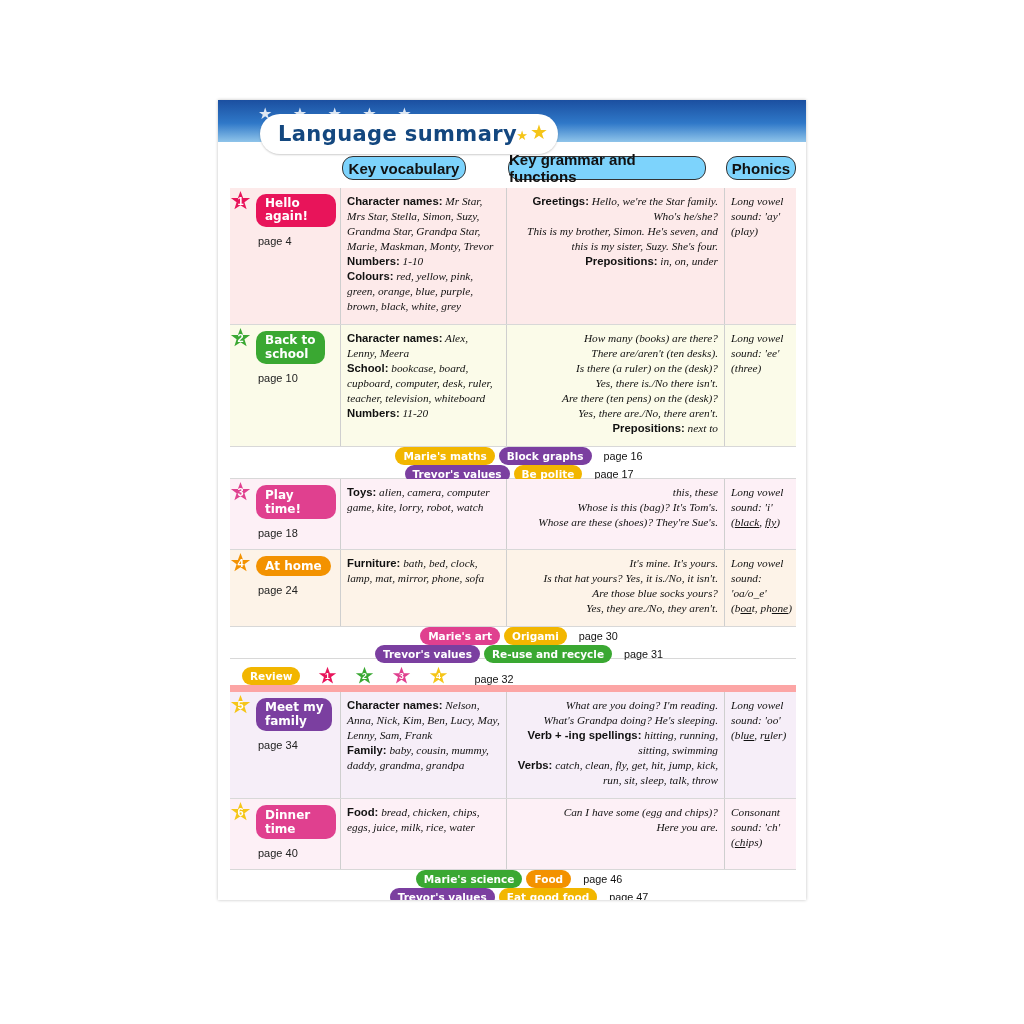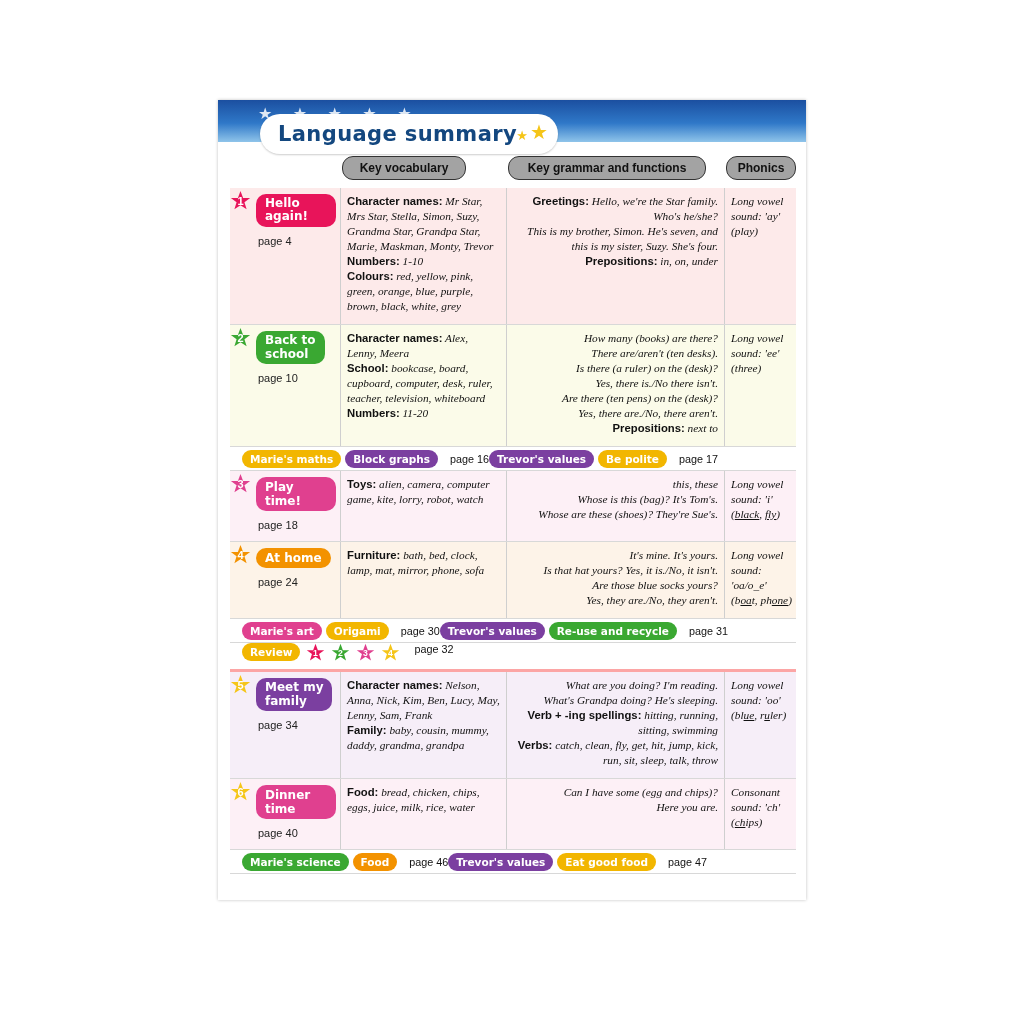--- a/index.html
+++ b/index.html
@@ -6,21 +6,21 @@
   body{width:1024px;height:1024px;font-family:"Liberation Sans",sans-serif;overflow:hidden;}
   .page{position:absolute;left:218px;top:100px;width:588px;height:800px;background:#ffffff;box-shadow:0 0 3px rgba(0,0,0,.25);overflow:hidden;}
   .topbar{position:absolute;left:0;top:0;width:100%;height:42px;background:linear-gradient(180deg,#1b4fa0 0%,#2f78c8 55%,#8fc4ea 100%);}
   .topbar .stars{position:absolute;left:40px;top:4px;color:#fff;font-size:16px;letter-spacing:8px;opacity:.85;}
   .titlewrap{position:absolute;left:42px;top:14px;width:280px;height:40px;background:#ffffff;border-radius:20px;display:flex;align-items:center;padding-left:18px;box-shadow:0 1px 2px rgba(0,0,0,.2);}
   .title{font-family:"DejaVu Sans",sans-serif;font-size:21px;color:#13477f;font-weight:700;letter-spacing:.4px;}
   .titlestar{position:absolute;right:10px;top:6px;color:#f5c518;font-size:20px;}
   .titlestar2{position:absolute;right:30px;top:14px;color:#f5c518;font-size:13px;}
 
   .headrow{position:absolute;left:0;top:56px;width:100%;height:28px;}
-  .hdr{position:absolute;height:22px;border:1.4px solid #333;border-radius:11px;background:#a3a3a3;display:flex;align-items:center;justify-content:center;font-size:12px;color:#111;font-weight:600;}
+  .hdr{position:absolute;height:22px;border:1.4px solid #333;border-radius:11px;background:#7dd3fc;display:flex;align-items:center;justify-content:center;font-size:15px;color:#111;font-weight:600;}
   .hdr.kv{left:124px;width:122px;}
   .hdr.kg{left:290px;width:196px;}
   .hdr.ph{left:508px;width:68px;}
 
   .grid{position:absolute;left:12px;top:88px;width:566px;}
   .row{position:relative;display:flex;width:100%;border-bottom:1px solid #d8d8d8;}
   .c-unit{width:110px;position:relative;padding:6px 4px 10px 4px;box-sizing:border-box;}
   .c-vocab{width:166px;box-sizing:border-box;padding:6px 6px 10px 6px;border-left:1px solid #cfcfcf;}
   .c-gram{width:218px;box-sizing:border-box;padding:6px 6px 10px 8px;border-left:1px solid #cfcfcf;text-align:right;}
   .c-phon{width:72px;box-sizing:border-box;padding:6px 4px 10px 6px;border-left:1px solid #cfcfcf;}
@@ -28,26 +28,26 @@
   .num{position:absolute;left:2px;top:4px;width:17px;height:17px;color:#fff;font-size:11px;font-weight:700;display:flex;align-items:center;justify-content:center;}
   .star{position:absolute;left:0px;top:2px;width:21px;height:21px;}
   .pill{display:inline-block;margin-left:22px;color:#fff;font-size:12px;font-weight:700;border-radius:10px;padding:3px 9px;font-family:"DejaVu Sans",sans-serif;}
   .pill.two{line-height:1.12;padding:3px 9px;}
   .pg{margin-left:24px;margin-top:8px;font-size:11px;color:#222;font-style:normal;}
 
   .txt{font-size:11.3px;line-height:1.33;color:#111;font-style:italic;font-family:"Liberation Serif",serif;}
   .txt b{font-style:normal;font-weight:700;font-family:"Liberation Sans",sans-serif;}
   .txt .u{text-decoration:underline;}
 
-  .band{position:relative;display:flex;align-items:center;height:24px;border-bottom:1px solid #d8d8d8;padding-left:12px;box-sizing:border-box;}
+  .band{position:relative;display:flex;align-items:center;height:32px;border-bottom:1px solid #d8d8d8;padding-left:12px;box-sizing:border-box;flex-direction:column;}
   .tag{display:inline-block;color:#fff;font-size:10.5px;font-weight:700;border-radius:9px;padding:3px 8px;font-family:"DejaVu Sans",sans-serif;}
   .bandpg{font-size:10.8px;color:#111;margin-left:8px;}
   .band .grp{display:flex;align-items:center;gap:4px;}
   .band .grp.second{}
-  .reviewrow{display:flex;align-items:flex-start;gap:6px;height:26px;padding-left:12px;border-bottom:3px solid #fca5a5;}
+  .reviewrow{display:flex;align-items:flex-end;gap:18px;height:26px;padding-left:12px;border-bottom:7px solid #fca5a5;}
   .rstar{width:19px;height:19px;display:flex;align-items:center;justify-content:center;font-size:10px;font-weight:700;color:#fff;}
 </style>
 </head>
 <body>
 
 <div class="page">
 
   <div class="topbar">
     <div class="stars">★ ★ ★ ★ ★</div>
   </div>

